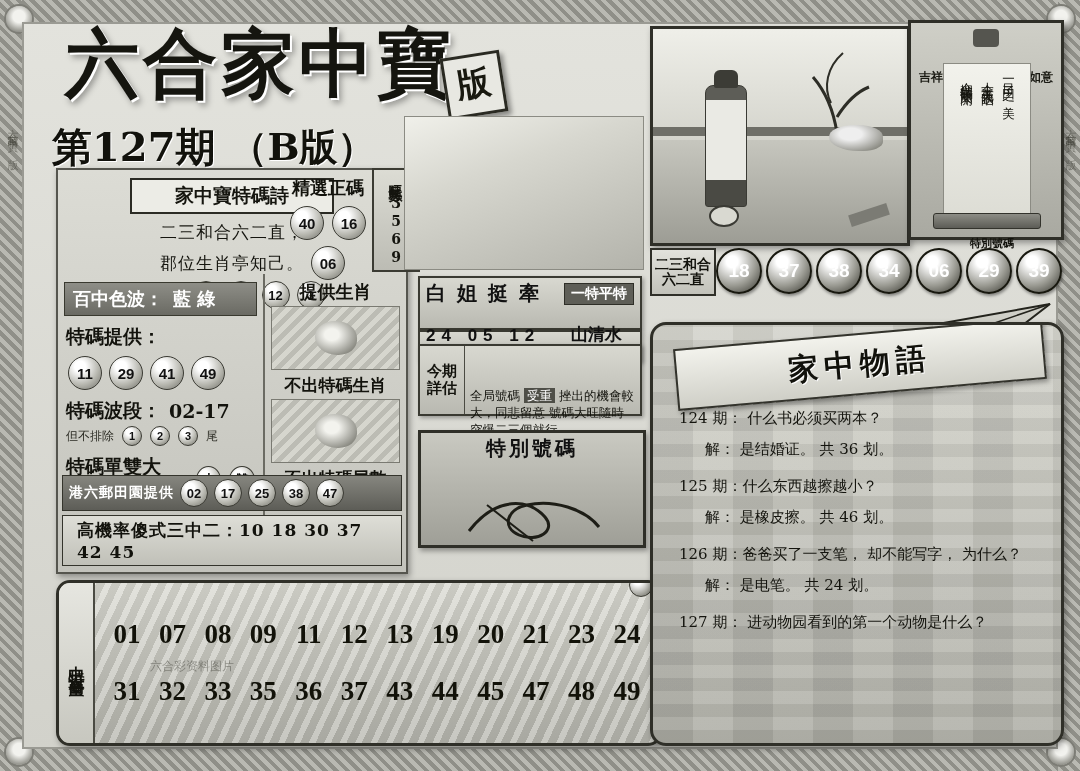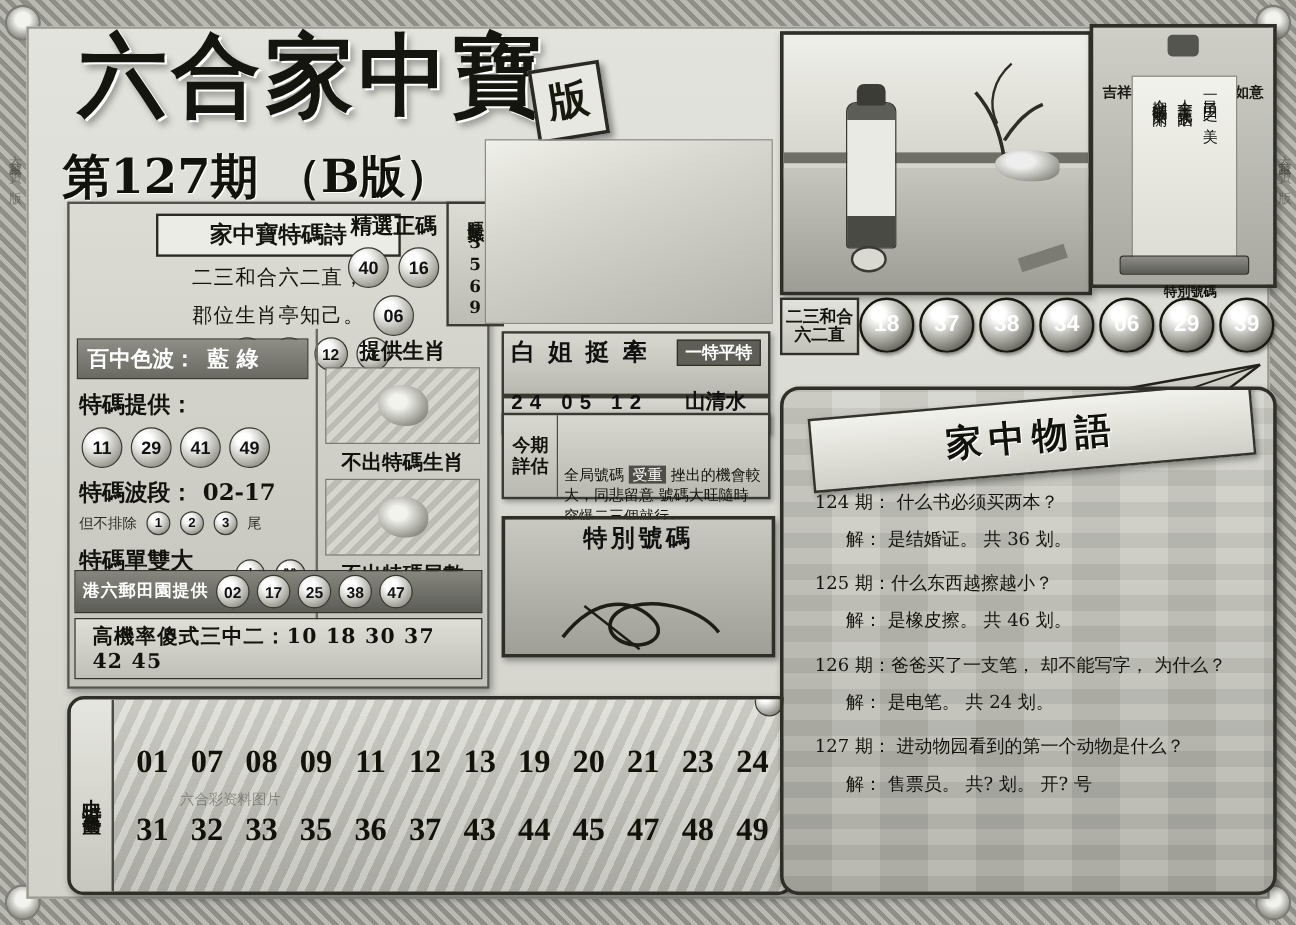--- a/index.html
+++ b/index.html
@@ -593,17 +593,16 @@
       <span>家中物語</span>
     </div>
     <div class="story-body">
       <div class="story-q">124 期： 什么书必须买两本？</div>
       <div class="story-a">解： 是结婚证。 共 36 划。</div>
       <div class="story-q">125 期：什么东西越擦越小？</div>
       <div class="story-a">解： 是橡皮擦。 共 46 划。</div>
       <div class="story-q">126 期：爸爸买了一支笔， 却不能写字， 为什么？</div>
       <div class="story-a">解： 是电笔。 共 24 划。</div>
       <div class="story-q">127 期： 进动物园看到的第一个动物是什么？</div>
-      <div class="story-a">解： 售票员。 共? 划。 开? 号</div>
     </div>
   </div>
 
 </div>
 
 </body></html>

